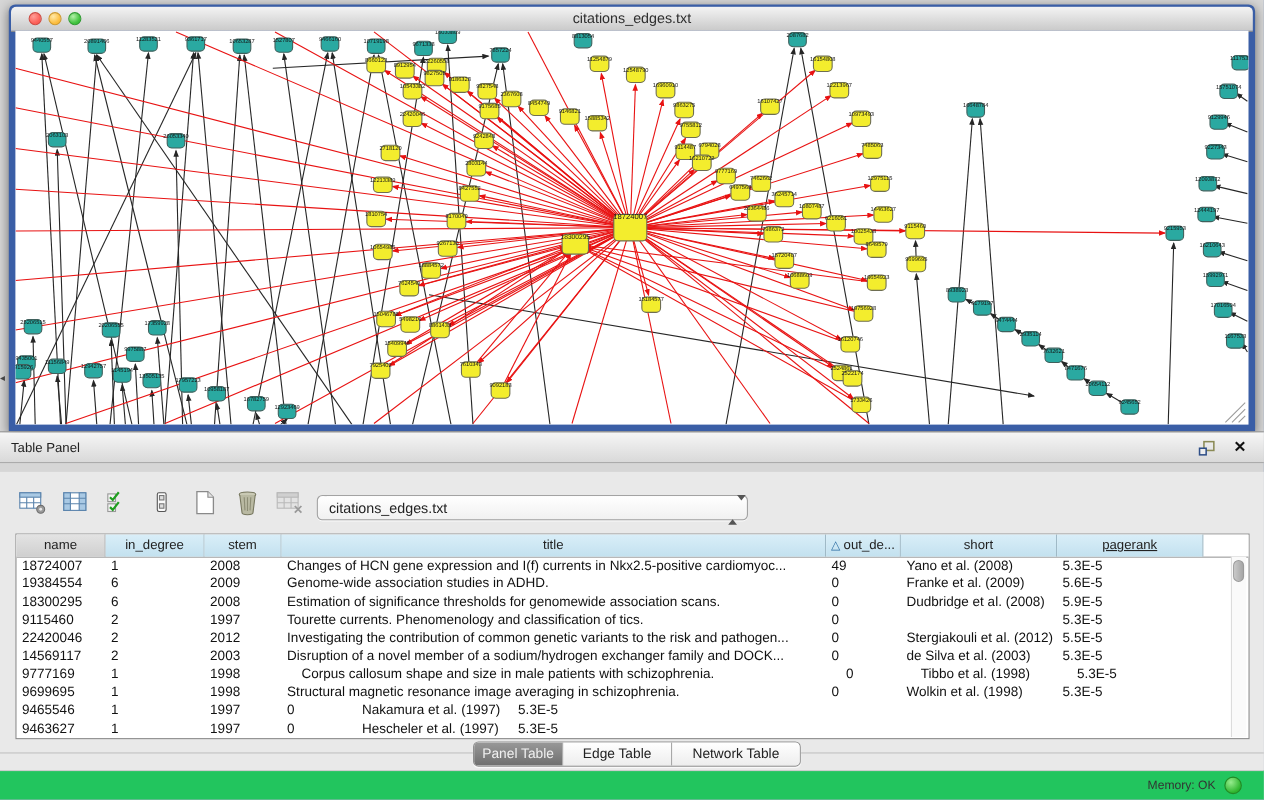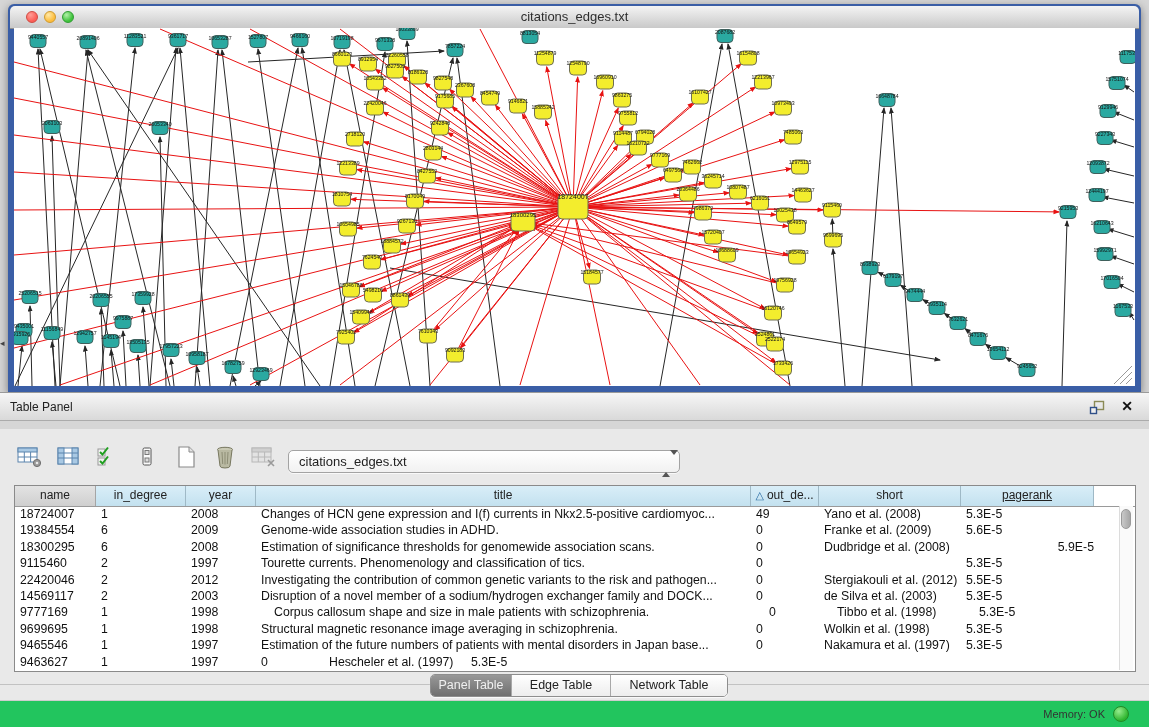--- a/index.html
+++ b/index.html
@@ -566,21 +566,21 @@
 
   <div class="combo">
     <span class="combo-text">citations_edges.txt</span>
     <span class="combo-arrows"><span class="up"></span><span class="dn"></span></span>
   </div>
 
   <div class="tbl">
     <div class="thead" id="thead">
         <div class="th gray" style="width: 81px;">name</div>
         <div class="th" style="width: 90px;">in_degree</div>
-        <div class="th" style="width: 70px;">year</div>
+        <div class="th" style="width: 70px;">stem</div>
         <div class="th" style="width: 495px;">title</div>
         <div class="th" style="width: 68px;"><span class="sort">△</span>out_de...</div>
         <div class="th" style="width: 142px;">short</div>
         <div class="th" style="width: 133px; text-decoration: underline;">pagerank</div>
       </div>
     <div class="tbody" id="tbody">
         <div class="tr">
           <div class="td" style="width: 81px;">18724007</div>
           <div class="td" style="width: 90px;">1</div>
           <div class="td" style="width: 70px;">2008</div>
@@ -598,21 +598,21 @@
           <div class="td" style="width: 142px;">Franke et al. (2009)</div>
           <div class="td" style="width: 133px;">5.6E-5</div>
         </div>
         <div class="tr">
           <div class="td" style="width: 81px;">18300295</div>
           <div class="td" style="width: 90px;">6</div>
           <div class="td" style="width: 70px;">2008</div>
           <div class="td" style="width: 495px;">Estimation of significance thresholds for genomewide association scans.</div>
           <div class="td" style="width: 68px;">0</div>
           <div class="td" style="width: 142px;">Dudbridge et al. (2008)</div>
-          <div class="td" style="width: 133px; text-align: right;">5.9E-5</div>
+          <div class="td" style="width: 133px;">5.9E-5</div>
         </div>
         <div class="tr">
           <div class="td" style="width: 81px;">9115460</div>
           <div class="td" style="width: 90px;">2</div>
           <div class="td" style="width: 70px;">1997</div>
           <div class="td" style="width: 495px;">Tourette currents. Phenomenology and classification of tics.</div>
           <div class="td" style="width: 68px;">0</div>
           <div class="td" style="width: 142px; margin-top: 48px;">Jankovic et al. (1997)</div>
           <div class="td" style="width: 133px;">5.3E-5</div>
         </div>
@@ -649,21 +649,20 @@
           <div class="td" style="width: 70px;">1998</div>
           <div class="td" style="width: 495px;">Structural magnetic resonance image averaging in schizophrenia.</div>
           <div class="td" style="width: 68px;">0</div>
           <div class="td" style="width: 142px;">Wolkin et al. (1998)</div>
           <div class="td" style="width: 133px;">5.3E-5</div>
         </div>
         <div class="tr">
           <div class="td" style="width: 81px;">9465546</div>
           <div class="td" style="width: 90px;">1</div>
           <div class="td" style="width: 70px;">1997</div>
-          <div class="td" style="width: 495px;">Estimation of the future numbers of patients with mental disorders in Japan base...</div>
           <div class="td" style="width: 68px;">0</div>
           <div class="td" style="width: 142px;">Nakamura et al. (1997)</div>
           <div class="td" style="width: 133px;">5.3E-5</div>
         </div>
         <div class="tr">
           <div class="td" style="width: 81px;">9463627</div>
           <div class="td" style="width: 90px;">1</div>
           <div class="td" style="width: 70px;">1997</div>
           <div class="td" style="width: 68px;">0</div>
           <div class="td" style="width: 142px;">Hescheler et al. (1997)</div>

